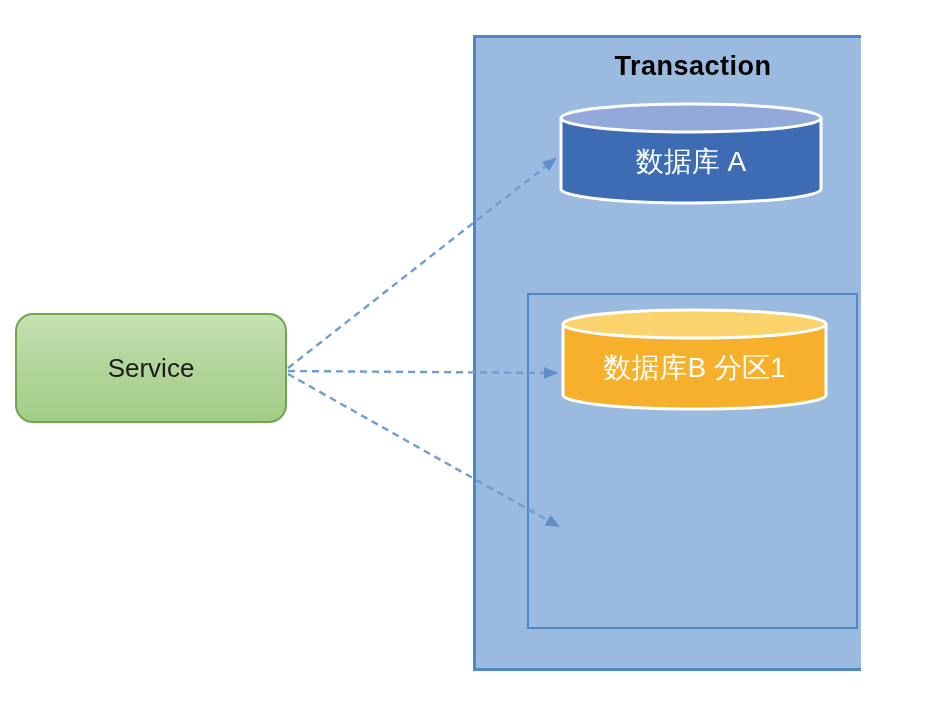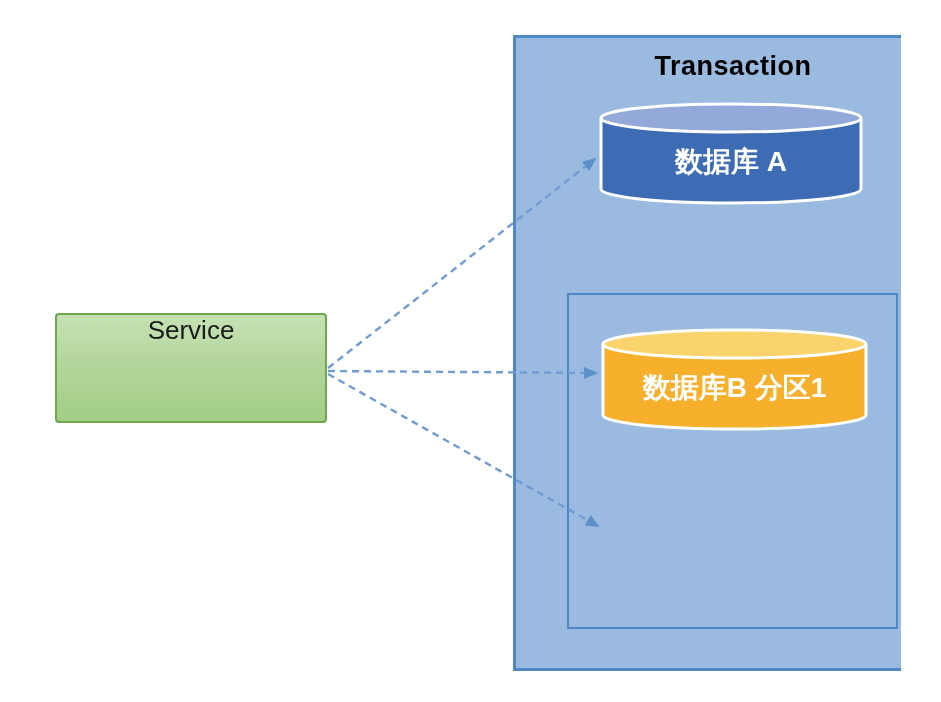--- a/index.html
+++ b/index.html
@@ -7,21 +7,20 @@
     padding: 0;
     background: #ffffff;
     font-family: "Liberation Sans", "DejaVu Sans", sans-serif;
   }
   .canvas {
     position: relative;
     width: 861px;
     height: 702px;
     background: #ffffff;
     overflow: hidden;
-    margin-left: 40px;
   }
 
   
   .transaction-box {
     position: absolute;
     left: 473px;
     top: 35px;
     width: 434px;
     height: 630px;
     background: #9ABBDF;
@@ -69,37 +68,37 @@
     top: 16px;     
     right: 0;
     bottom: 0;
     display: flex;
     align-items: center;
     justify-content: center;
     color: #ffffff;
     font-size: 28px;
     white-space: nowrap;
     pointer-events: none;
-    font-weight: bold;
   }
   .cyl-db-a    { left: 559px; top: 102px; width: 264px; height: 104px; }
-  .cyl-db-b1   { left: 561px; top: 328px; width: 267px; height: 104px; }
+  .cyl-db-b1   { left: 561px; top: 308px; width: 267px; height: 104px; }
   .cyl-db-b2   { left: 562px; top: 477px; width: 268px; height: 106px; }
 
   
   .service-box {
     position: absolute;
     left: 15px;
     top: 313px;
     width: 272px;
     height: 110px;
     background: linear-gradient(180deg, #c6e2b4 0%, #b3d69c 45%, #a3cd86 100%);
     border: 2.5px solid #6FA64E;
-    border-radius: 4px;
+    border-radius: 18px;
     display: flex;
+    align-items: center;
     justify-content: center;
     z-index: 3;
     box-sizing: border-box;
   }
   .service-label {
     font-size: 26px;
     color: #1a1a1a;
   }
 
   

